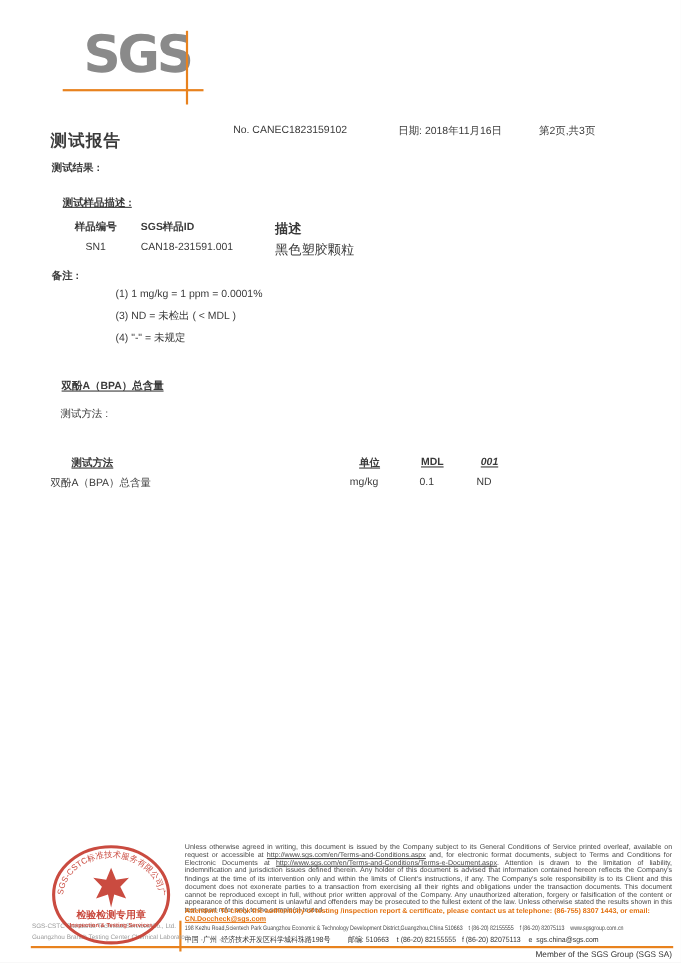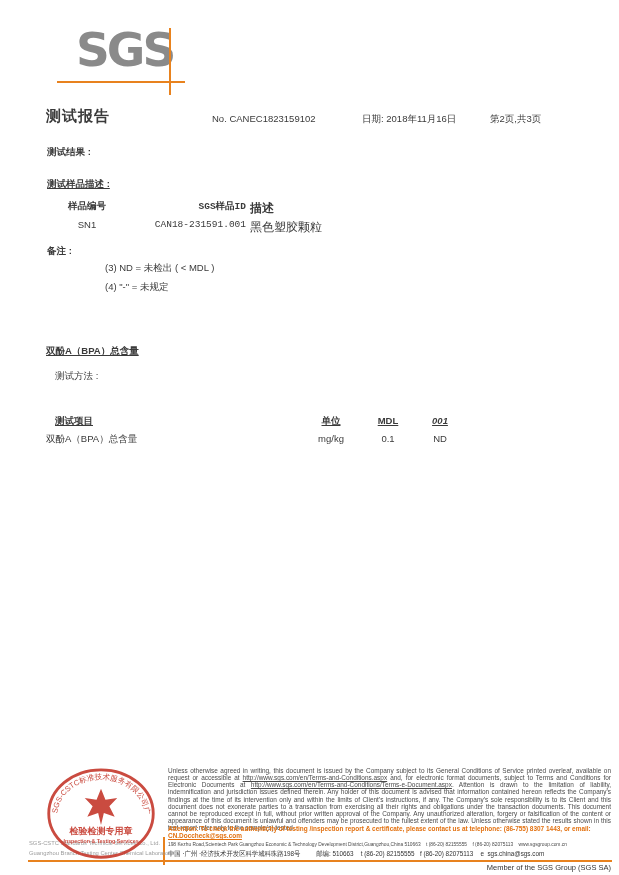--- a/index.html
+++ b/index.html
@@ -8,30 +8,30 @@
     position:relative; width:619px; height:875px; background:#ffffff;
     font-family:"Liberation Sans","DejaVu Sans",sans-serif; color:#3a3a3a;
     outline:1px solid #e3e3e3; overflow:hidden;
   }
   
   .logo-text { position:absolute; left:76px; top:26px; font-size:47px; font-weight:bold;
                color:#8a8a8a; letter-spacing:-3px; line-height:1; font-family:"DejaVu Sans",sans-serif; }
   .logo-hline { position:absolute; left:57px; top:81px; width:128px; height:2px; }
   .logo-vline { position:absolute; left:169px; top:28px; width:2px; height:67px; }
   
-  .title      { position:absolute; left:46px;  top:107px; font-size:15px; font-weight:bold; letter-spacing:1px; }
+  .title      { position:absolute; left:46px;  top:119px; font-size:15px; font-weight:bold; letter-spacing:1px; }
   .report-no  { position:absolute; left:212px; top:113px; font-size:9.5px; }
   .date       { position:absolute; left:362px; top:113px; font-size:9.5px; }
   .page-info  { position:absolute; left:490px; top:113px; font-size:9.5px; }
   
   .lbl  { position:absolute; font-size:9.5px; }
   .bold { font-weight:bold; }
-  .und  { text-decoration:underline; }
+  .und  { text-decoration:underline;margin-left:10px; }
   .c1 { position:absolute; left:46px;  width:82px;  text-align:center; font-size:9.5px; }
-  .c2 { position:absolute; left:128px; width:118px; text-align:right; font-size:9.5px;font-family:Liberation Mono, monospace; }
+  .c2 { position:absolute; left:128px; width:118px; text-align:left; font-size:9.5px; }
   .c3 { position:absolute; left:250px; font-size:12px; }
   .notes-list { position:absolute; left:105px; top:262px; font-size:9.5px; }
   .notes-list div { height:19.3px; }
   .method-text { position:absolute; left:123px; top:370px; width:466px;
                  font-size:9.5px; line-height:19.5px; text-align:justify; }
   .rt-cell { position:absolute; font-size:9.5px; text-align:center; width:54px; }
   .u-unit { left:304px; } .u-mdl { left:361px; } .u-val { left:413px; }
   .rt-h { top:415px; } .rt-r { top:433px; }
   .italic { font-style:italic; }
   
@@ -70,29 +70,30 @@
 
   <div class="c1 bold" style="top:200px;">样品编号</div>
   <div class="c2 bold" style="top:200px;">SGS样品ID</div>
   <div class="c3 bold" style="top:200px;">描述</div>
   <div class="c1" style="top:219px;">SN1</div>
   <div class="c2" style="top:219px;">CAN18-231591.001</div>
   <div class="c3" style="top:219px;">黑色塑胶颗粒</div>
 
   <div class="lbl bold" style="left:47px; top:245px;">备注 :</div>
   <div class="notes-list">
+    <div>(1) 1 mg/kg = 1 ppm = 0.0001%</div>
     <div>(3) ND = 未检出 ( &lt; MDL )</div>
     <div>(4) "-" = 未规定</div>
   </div>
 
   <div class="lbl bold und" style="left:46px; top:345px;">双酚A（BPA）总含量</div>
   <div class="lbl" style="left:55px; top:370px;">测试方法 :</div>
 
   <div class="lbl" style="left:55px; top:415px;">
-    <span class="bold und">测试项目</span>
+    <span class="bold und">测试方法</span>
   </div>
   <div class="rt-cell rt-h u-unit">
     <span class="bold und">单位</span>
   </div>
   <div class="rt-cell rt-h u-mdl">
     <span class="bold und">MDL</span>
   </div>
   <div class="rt-cell rt-h u-val">
     <span class="bold und italic">001</span>
   </div>

